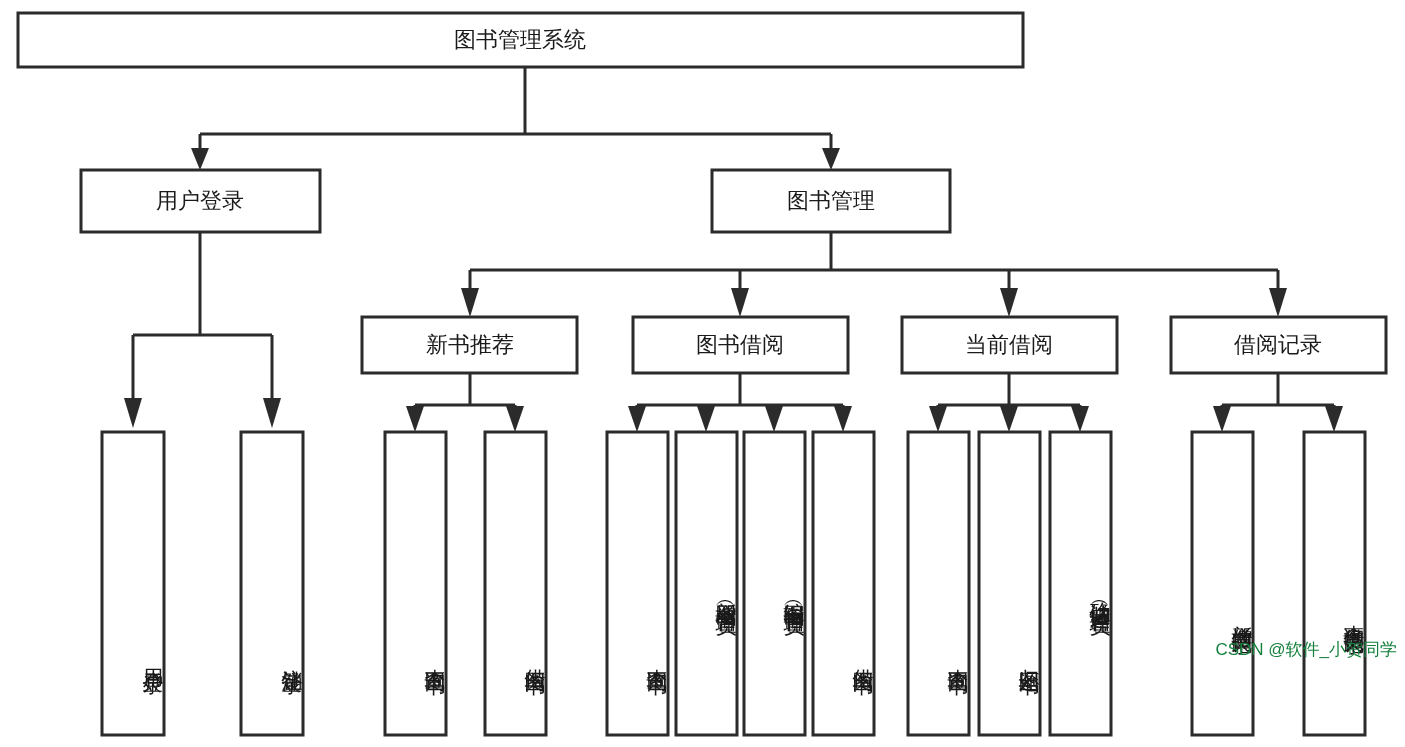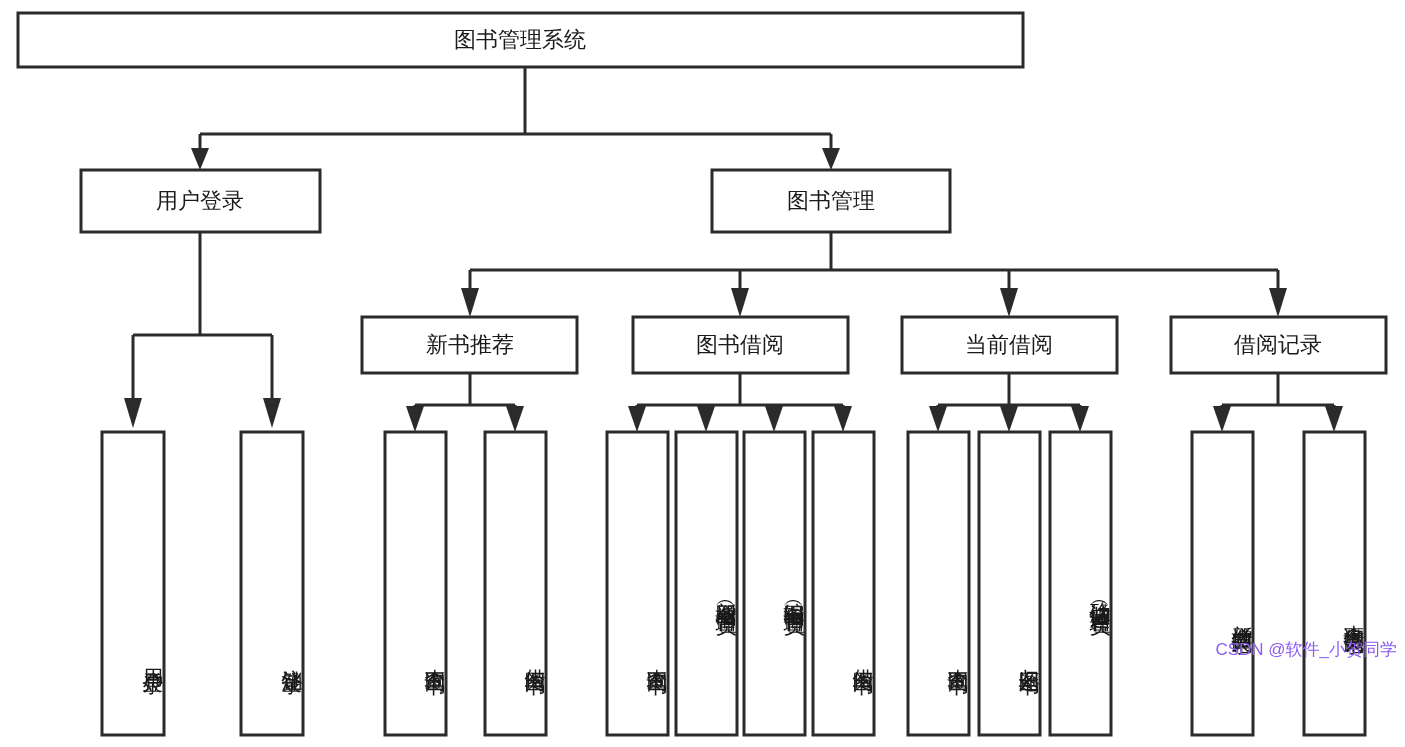--- a/index.html
+++ b/index.html
@@ -62,21 +62,21 @@
     justify-content: center;
     white-space: nowrap;
     pointer-events: none;
   }
   .watermark {
     position: absolute;
     right: 8px;
     bottom: 5px;
     font-family: "Liberation Sans", "DejaVu Sans", sans-serif;
     font-size: 17px;
-    color: #8b5cf6;
+    color: #15803d;
     white-space: nowrap;
   }
 </style>
 </head>
 <body>
 
 <div id="diagram-root">
 
   <svg id="tree-svg" viewBox="0 0 1405 747">
 

